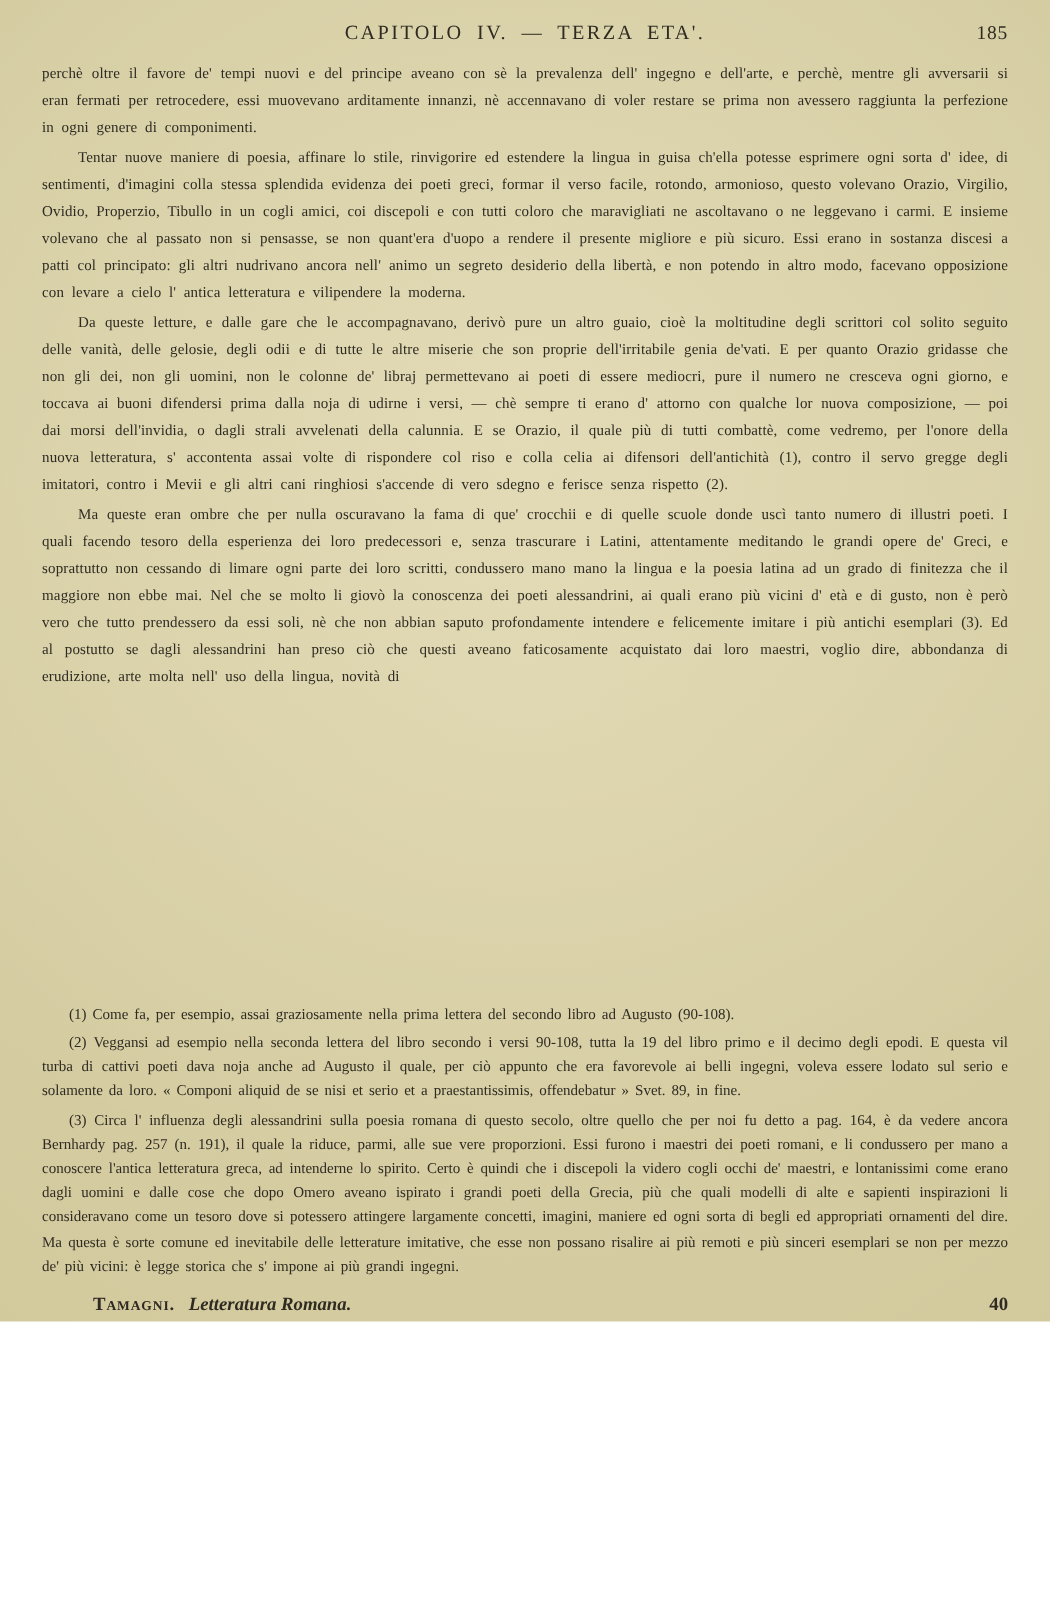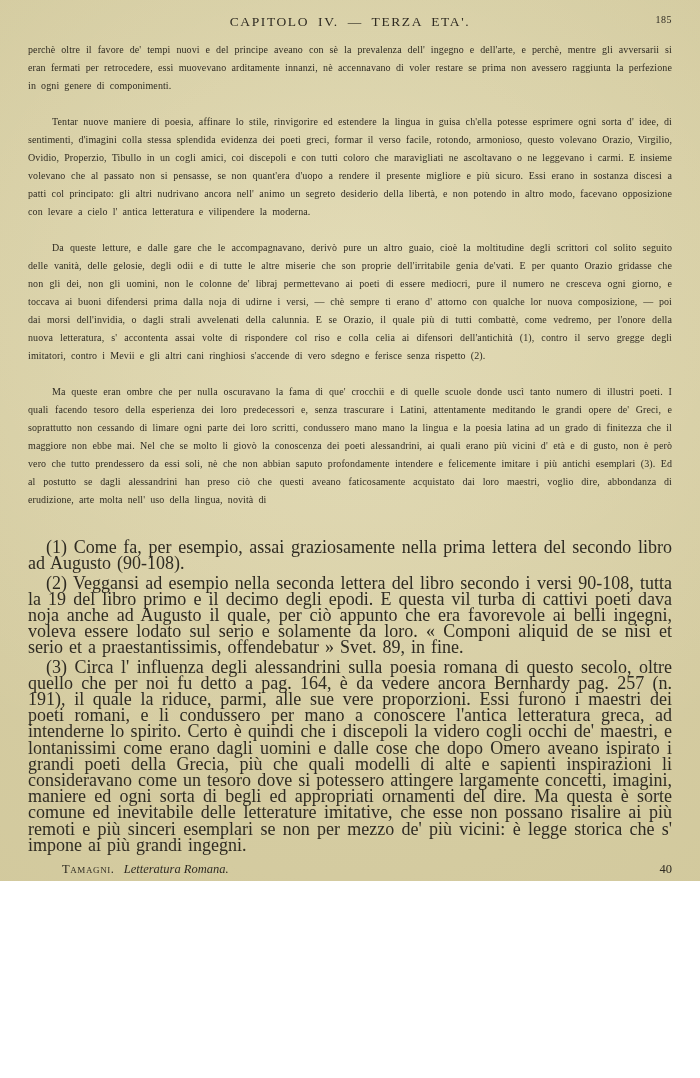--- a/index.html
+++ b/index.html
@@ -30,52 +30,53 @@
     font-size: 13.5px;
     letter-spacing: 1.6px;
     word-spacing: 4px;
     margin-bottom: 11px;
     white-space: nowrap;
   }
   .page-number {
     position: absolute;
     top: 0;
     right: 0;
-    font-size: 10px;
+    font-size: 13px;
     letter-spacing: 0.5px;
     word-spacing: 0;
   }
   .body-text {
     flex: 0 0 auto;
     font-size: 10px;
     line-height: 18px;
     text-align: justify;
     word-spacing: 2.5px;
     letter-spacing: 0.1px;
   }
   .para { margin: 0; text-indent: 24px; }
   .para.continuation { text-indent: 0; }
-  .para + .para { margin-top: 18px; }
+  .para + .para { margin-top: 2px; }
   .footnotes {
     margin-top: auto;
     flex: 0 0 auto;
-    font-size: 18px;
+    font-size: 10px;
     line-height: 16.2px;
     text-align: justify;
     word-spacing: 1.5px;
   }
   .footnote { margin: 0; text-indent: 18px; }
   .footnote + .footnote { margin-top: 3px; }
   .footer {
     flex: 0 0 auto;
     margin-top: 9px;
     display: flex;
     justify-content: space-between;
     align-items: flex-end;
     font-size: 12.5px;
+    font-weight: bold;
   }
   .footer-left { padding-left: 34px; white-space: nowrap; }
   .author-name { font-variant: small-caps; letter-spacing: 0.6px; }
   .work-title { font-style: italic; margin-left: 6px; }
 </style>
 </head>
 <body>
 
 <div class="page">
 

